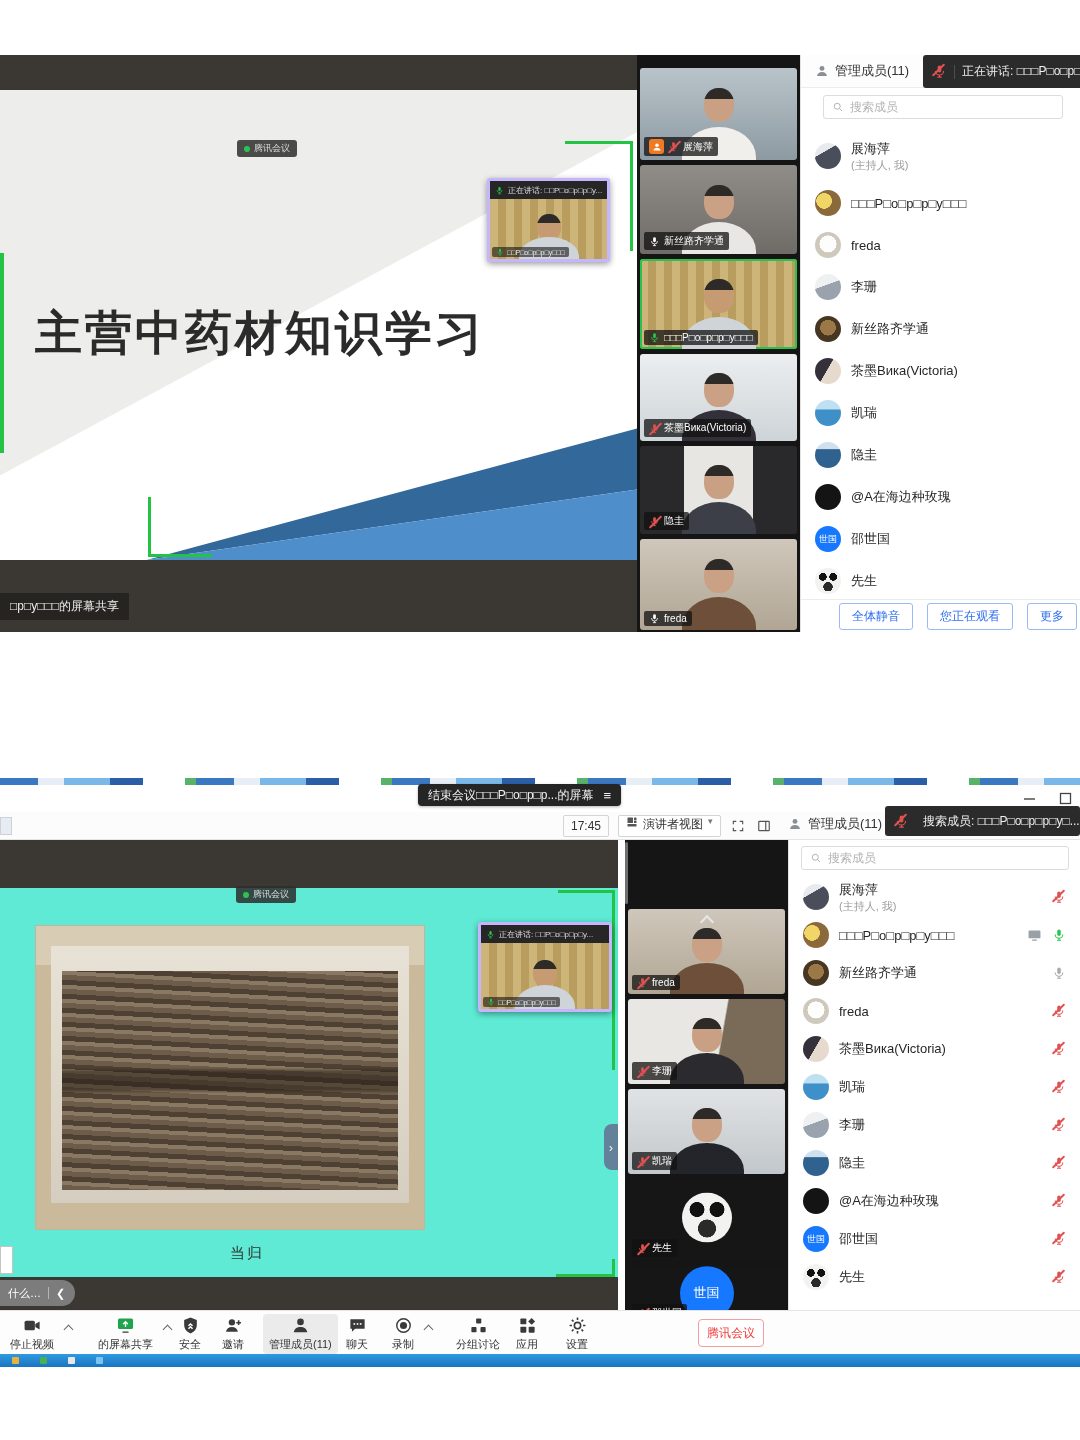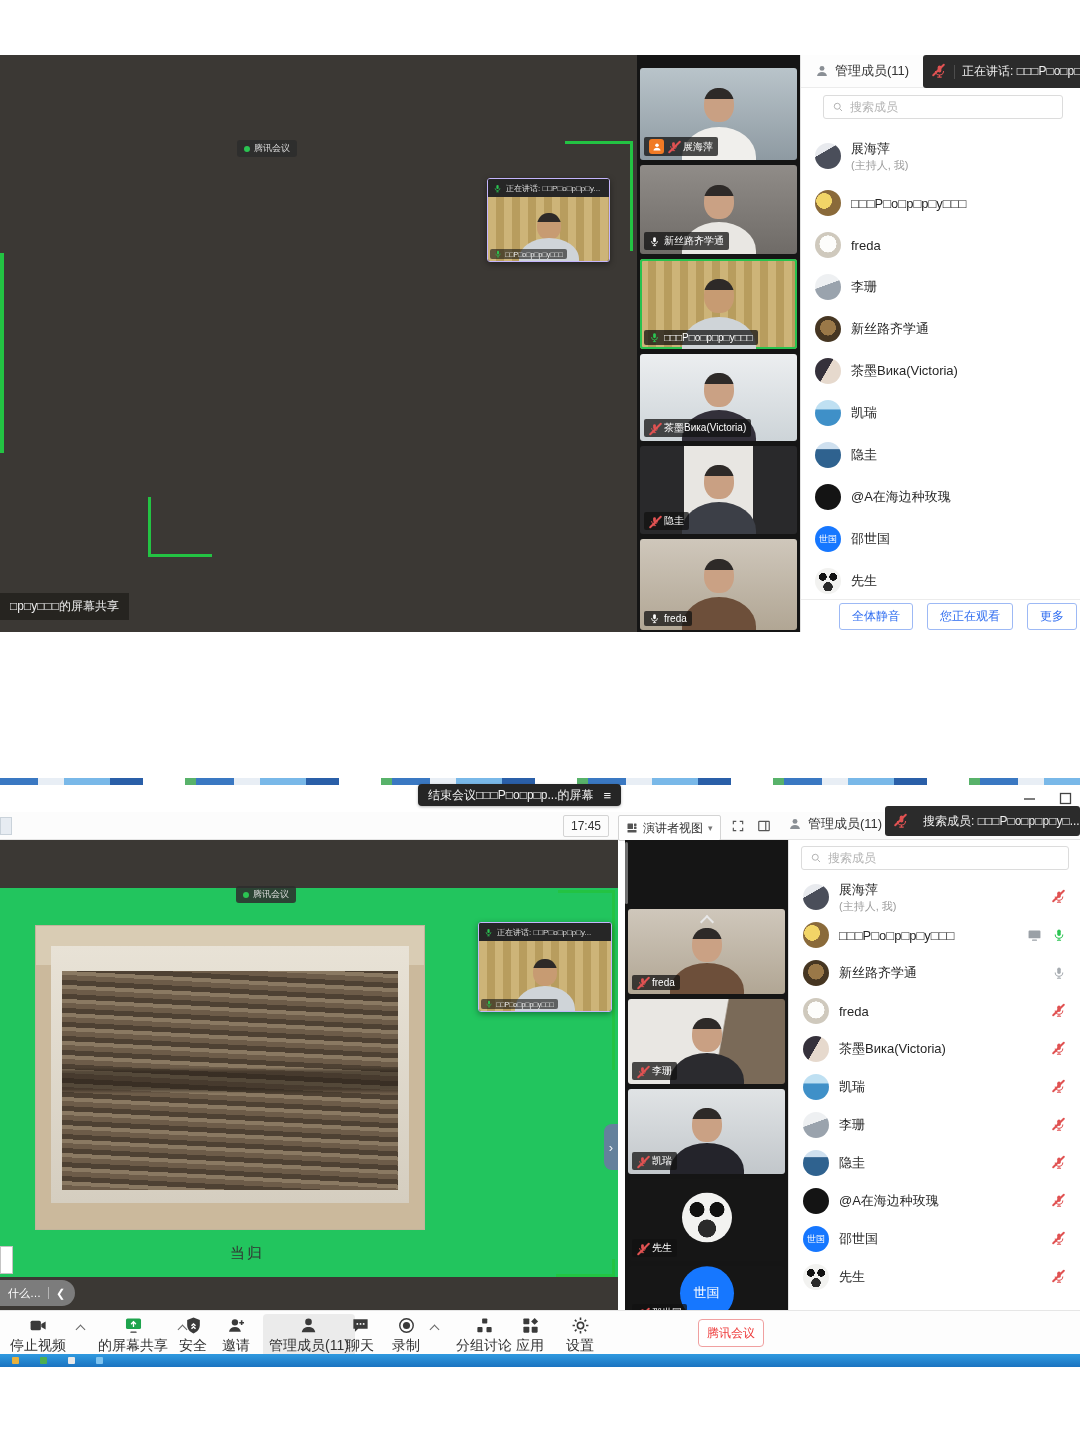--- a/index.html
+++ b/index.html
@@ -77,21 +77,21 @@
   .t-share { position:absolute; left:0; top:0; width:637px; height:577px; background:#3b3834; }
   .slide { position:absolute; left:0; top:35px; width:637px; height:470px; background:#fff; overflow:hidden; }
   .slide .gray  { position:absolute; inset:0; background:#ededeb; clip-path:polygon(0 0,100% 0,100% 9%,0 82%); }
   .slide .blue1 { position:absolute; inset:0; background:#33689b; clip-path:polygon(23% 100%,100% 72%,100% 85%); }
   .slide .blue2 { position:absolute; inset:0; background:#4e8fcb; clip-path:polygon(23% 100%,100% 85%,100% 100%); }
   .slide-title { position:absolute; left:35px; top:212px; font-size:47px; font-weight:700; color:#2b2b2b;
                  letter-spacing:3px; white-space:nowrap; }
   .meet-pill { position:absolute; display:flex; align-items:center; gap:4px; background:rgba(45,45,45,.85);
                border-radius:3px; padding:2px 7px; color:#ddd; font-size:9px; white-space:nowrap; }
   .meet-pill .dot { width:6px; height:6px; border-radius:50%; background:#2bc452; }
-  .pip { position:absolute; border:1px solid #c4b5fd; border-radius:3px; overflow:hidden; background:#242424;
+  .pip { position:absolute; border:3px solid #c4b5fd; border-radius:3px; overflow:hidden; background:#242424;
          box-shadow:0 2px 6px rgba(0,0,0,.4); }
   .pip-head { height:18px; background:#262626; display:flex; align-items:center; gap:4px; padding:0 5px;
               color:#ddd; font-size:8px; white-space:nowrap; overflow:hidden; }
   .pip-head .micbox { width:9px; height:9px; }
   .pip-vid { position:relative; height:calc(100% - 18px);
              background:repeating-linear-gradient(90deg,#cdb478 0 8px,#b89d5e 8px 16px); }
   .pip-vid .fig::before { width:24px; height:27px; top:25%; }
   .pip-vid .fig::after { width:60px; }
   .pip-tag { position:absolute; left:2px; bottom:2px; display:flex; align-items:center; gap:3px;
              background:rgba(18,18,18,.6); color:#eee; font-size:7px; padding:1px 4px; border-radius:2px;
@@ -142,30 +142,30 @@
   .titlebar { position:absolute; left:0; top:7px; width:1080px; height:27px; background:#fff; }
   .winbtn { position:absolute; top:6px; width:15px; height:13px; color:#444; }
   .watch { position:absolute; left:418px; top:6px; height:22px; background:#252525; border-radius:4px;
            display:flex; align-items:center; gap:10px; padding:0 10px; color:#f2f2f2; font-size:12px;
            white-space:nowrap; box-shadow:0 1px 3px rgba(0,0,0,.3); }
   .toolrow { position:absolute; left:0; top:34px; width:1080px; height:28px; background:#fcfcfc;
              border-bottom:1px solid #e4e4e4; }
   .clockbox { position:absolute; left:563px; top:3px; width:46px; height:22px; border:1px solid #d4d4d4;
               border-radius:2px; display:flex; align-items:center; justify-content:center; font-size:12px; color:#333; }
   .viewbtn { position:absolute; left:618px; top:3px; height:22px; border:1px solid #d4d4d4; border-radius:2px;
-             display:flex; align-items:center; gap:5px; padding:12px 7px; font-size:12px; color:#333; background:#fff; }
+             display:flex; align-items:flex-start; gap:5px; padding:0 7px; font-size:12px; color:#333; background:#fff; }
   .viewbtn svg { width:12px; height:12px; color:#555; }
   .sqbtn { position:absolute; top:3px; width:22px; height:22px; display:flex; align-items:center; justify-content:center; }
   .sqbtn svg { width:14px; height:14px; color:#555; }
   .b-phead { position:absolute; left:788px; top:3px; display:flex; align-items:center; gap:6px; color:#333; font-size:13px; }
   .b-phead svg { width:14px; height:14px; color:#8a8f95; }
   .ledge { position:absolute; left:0; top:5px; width:12px; height:18px; background:#e7ecf2; border:1px solid #c9d2da; }
 
   .b-share { position:absolute; left:0; top:62px; width:618px; height:470px; background:#3b3834; }
-  .b-white { position:absolute; left:0; top:48px; width:618px; height:389px; background:#22c55e; }
+  .b-white { position:absolute; left:0; top:48px; width:618px; height:389px; background:#5eead4; }
   .photo { position:absolute; left:35px; top:37px; width:390px; height:305px;
            background:linear-gradient(180deg,#d9ccb4 0 13%,#cbb99c 13%); box-shadow:0 0 0 1px #c3b49c inset; }
   .photo .liner { position:absolute; left:4%; right:4%; top:7%; bottom:9%;
                   background:linear-gradient(180deg,#e8e2d6,#d5cec0); }
   .photo .herbs { position:absolute; left:7%; right:7%; top:15%; bottom:13%;
       background:
         linear-gradient(180deg,transparent 0 44%,rgba(40,32,24,.55) 46% 54%,transparent 56%),
         repeating-linear-gradient(3deg,#6d5c49 0 5px,#8a7962 5px 9px,#4e4133 9px 14px),
         #5c4e3f; }
   .caption { position:absolute; left:230px; top:356px; font-size:15px; color:#333; letter-spacing:2px; }
@@ -183,38 +183,44 @@
   .scrollnub { position:absolute; left:0; top:225px; width:3px; height:48px; background:#6f6f6f; border-radius:2px; }
 
   .b-panel { left:788px; top:62px; width:292px; height:470px; }
   .btoolbar { position:absolute; left:0; top:532px; width:1080px; height:45px; background:#fdfdfd;
               border-top:1px solid #e6e6e6; }
   .titem { position:absolute; top:3px; display:flex; flex-direction:column; align-items:center; gap:2px;
            padding:2px 6px; border-radius:4px; color:#333; }
   .titem.active { background:#ebebeb; }
   .titem .ticon { width:20px; height:19px; display:flex; align-items:center; justify-content:center; }
   .titem .ticon svg { width:19px; height:19px; color:#3a3a3a; }
-  .titem .tlabel { font-size:14px; white-space:nowrap; }
+  .titem .tlabel { font-size:11px; white-space:nowrap; }
   .tcaret { display:none; position:absolute; width:7px; height:7px; border-left:1.5px solid #666;
             border-top:1.5px solid #666; transform:rotate(45deg); }
   .titem.caret .tcaret { display:block; right:-12px; top:12px; }
   .endbtn { position:absolute; left:698px; top:8px; width:66px; height:28px; border:1px solid #f0a0a0;
             color:#ee3c3c; background:#fff; border-radius:4px; font-size:12px; font-family:inherit; }
   .taskbar { position:absolute; left:0; top:576px; width:1080px; height:13px;
              background:linear-gradient(180deg,#2f9ae0,#1b73c0); }
   .taskbar i { position:absolute; top:3px; width:7px; height:7px; border-radius:1px; }
 </style>
 </head>
 <body>
 
 <div class="canvas">
 
   <div class="t-cap">
 
     <div class="t-share">
+      <div class="slide">
+        <div class="gray"></div>
+        <div class="blue1"></div>
+        <div class="blue2"></div>
+        <div class="slide-title">主营中药材知识学习</div>
+      </div>
       <div class="meet-pill" style="left:237px;top:85px;">
         <span class="dot"></span>
         <span>腾讯会议</span>
       </div>
 
       <div class="pip" style="left:487px;top:123px;width:123px;height:84px;">
         <div class="pip-head">
           <span class="micbox m-green">
               <svg viewBox="0 0 24 24">
                 <rect x="9" y="2.5" width="6" height="11" rx="3" fill="currentColor"></rect>

